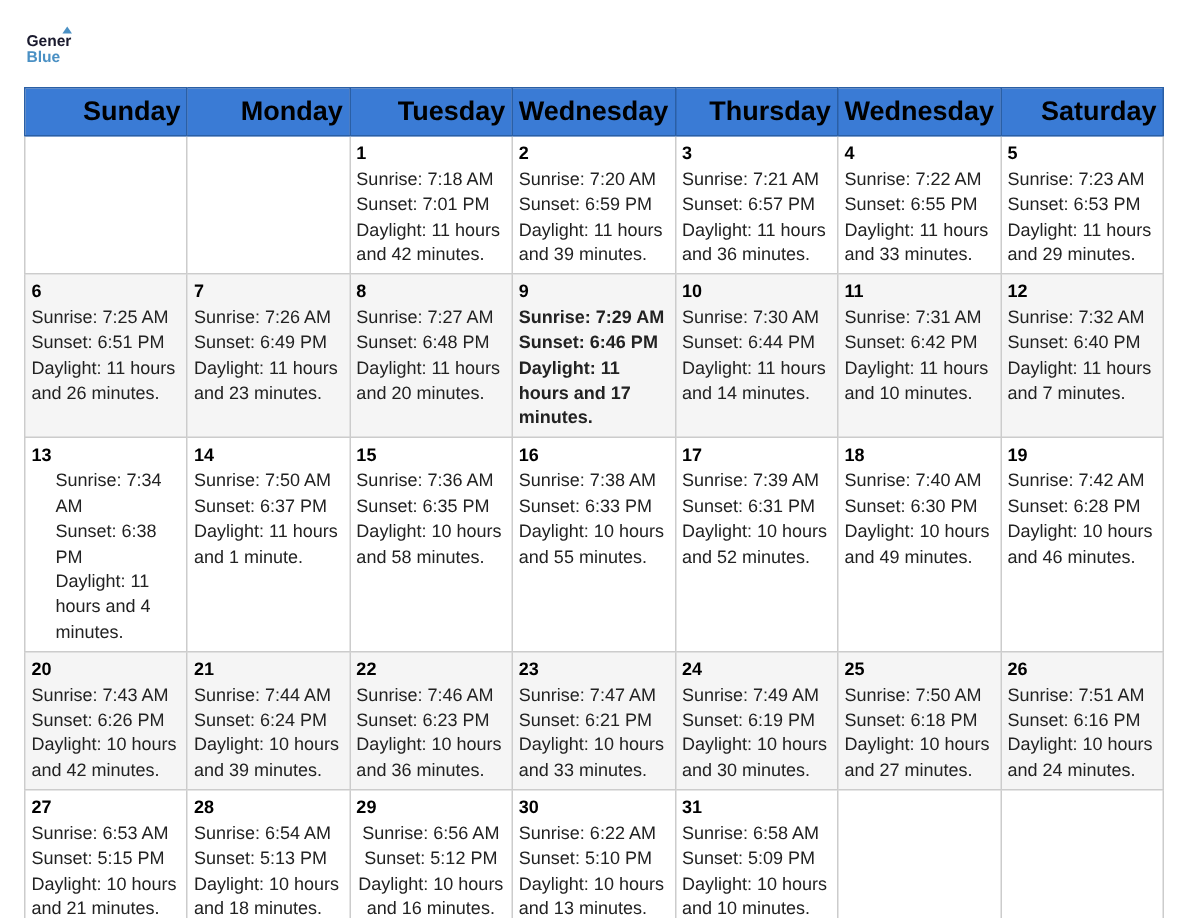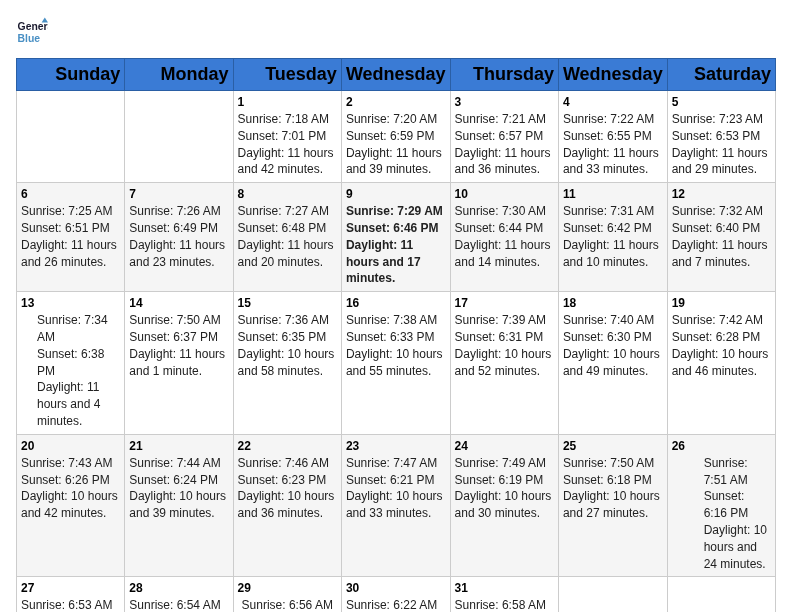--- a/index.html
+++ b/index.html
@@ -258,21 +258,21 @@
 Daylight: 10 hours and 30 minutes.</div>
         </td>
         <td>
           <span class="day-number">25</span>
           <div class="day-info" style="white-space: pre-line;">Sunrise: 7:50 AM
 Sunset: 6:18 PM
 Daylight: 10 hours and 27 minutes.</div>
         </td>
         <td>
           <span class="day-number">26</span>
-          <div class="day-info" style="white-space: pre-line; margin-left: 32px;">Sunrise: 7:51 AM
+          <div class="day-info" style="white-space: pre-line;">Sunrise: 7:51 AM
 Sunset: 6:16 PM
 Daylight: 10 hours and 24 minutes.</div>
         </td>
       </tr>
       <tr>
         <td>
           <span class="day-number">27</span>
           <div class="day-info" style="white-space: pre-line;">Sunrise: 6:53 AM
 Sunset: 5:15 PM
 Daylight: 10 hours and 21 minutes.</div>

